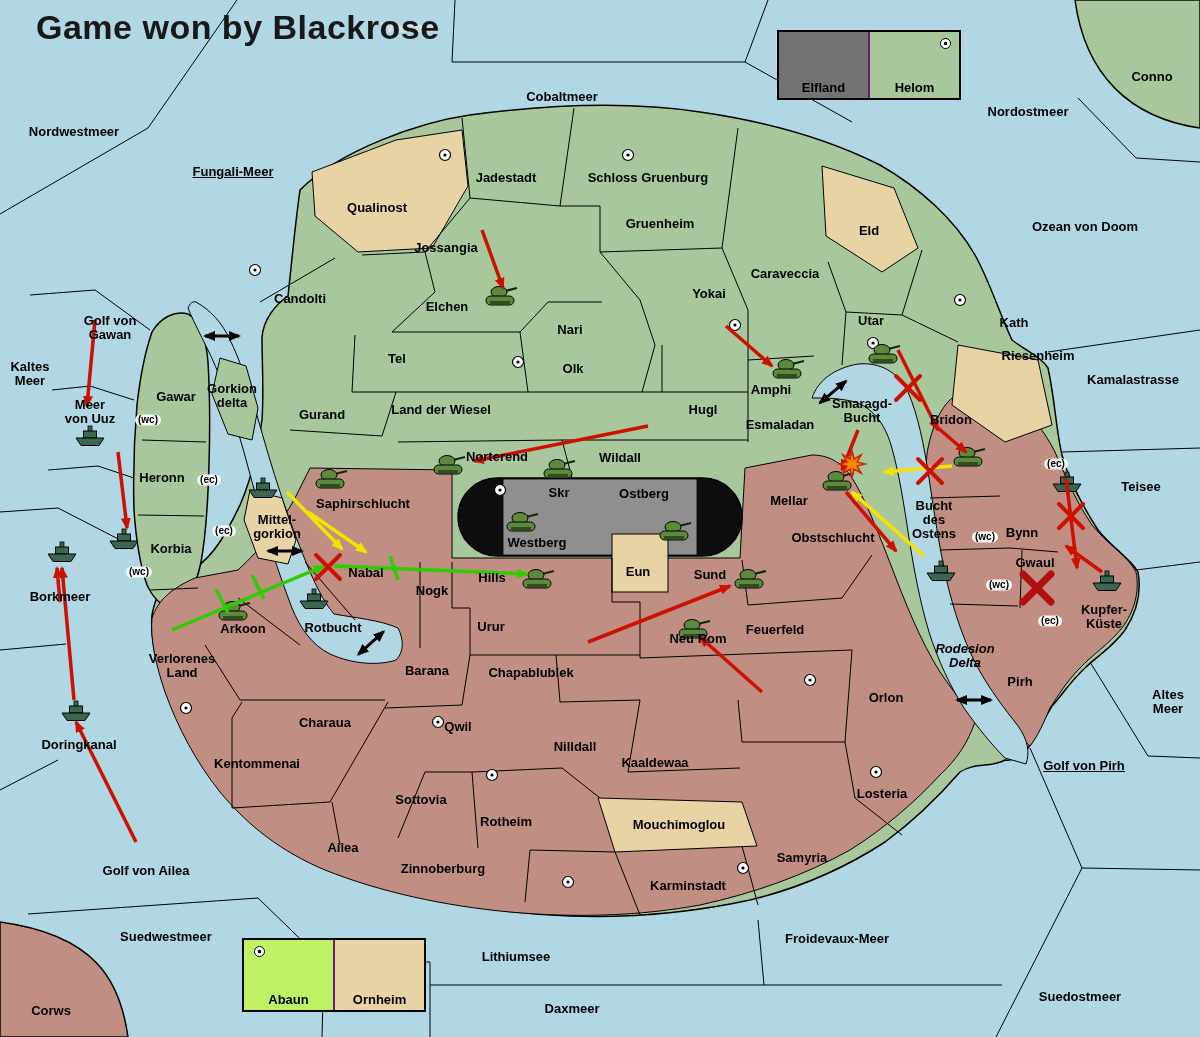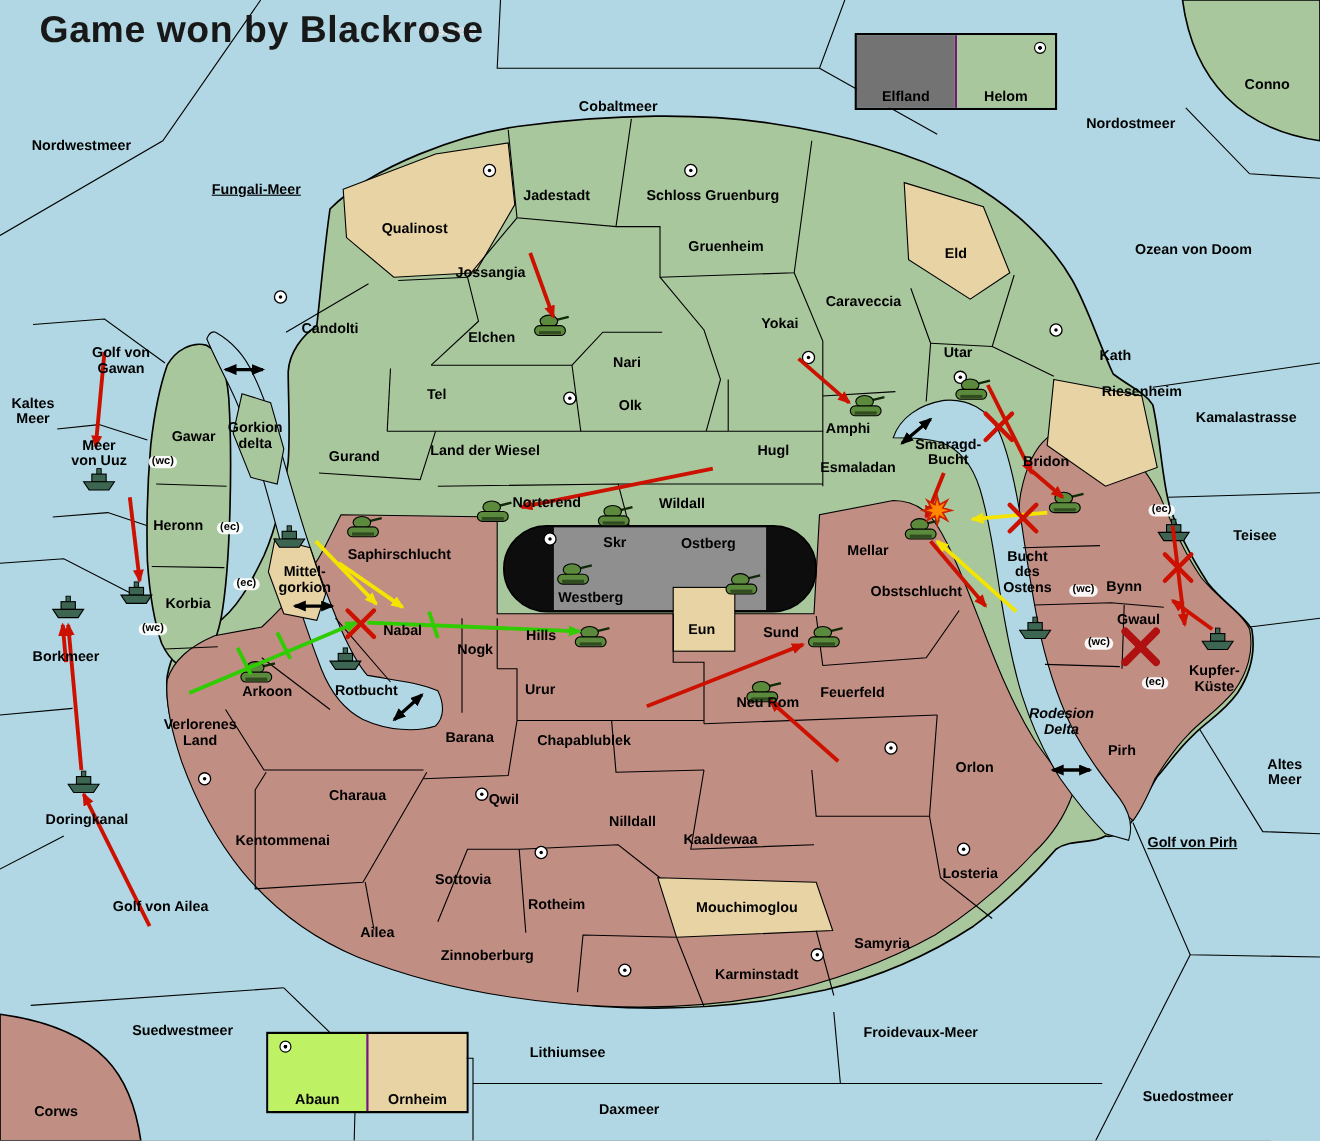--- a/index.html
+++ b/index.html
@@ -459,21 +459,21 @@
     <div class="map-label sea-label" style="left: 110px; top: 328px;">Golf von
 Gawan</div>
     <div class="map-label sea-label" style="left: 90px; top: 412px;">Meer
 von Uuz</div>
     <div class="map-label sea-label" style="left: 1141px; top: 487px;">Teisee</div>
     <div class="map-label sea-label" style="left: 60px; top: 597px;">Borkmeer</div>
     <div class="map-label sea-label" style="left: 1168px; top: 702px;">Altes
 Meer</div>
     <div class="map-label sea-label" style="left: 1084px; top: 766px; text-decoration: underline;">Golf von Pirh</div>
     <div class="map-label sea-label" style="left: 79px; top: 745px;">Doringkanal</div>
-    <div class="map-label sea-label" style="left: 146px; top: 824px;">Golf von Ailea</div>
+    <div class="map-label sea-label" style="left: 146px; top: 871px;">Golf von Ailea</div>
     <div class="map-label sea-label" style="left: 166px; top: 937px;">Suedwestmeer</div>
     <div class="map-label sea-label" style="left: 51px; top: 1011px;">Corws</div>
     <div class="map-label sea-label" style="left: 516px; top: 957px;">Lithiumsee</div>
     <div class="map-label sea-label" style="left: 572px; top: 1009px;">Daxmeer</div>
     <div class="map-label sea-label" style="left: 837px; top: 939px;">Froidevaux-Meer</div>
     <div class="map-label sea-label" style="left: 1080px; top: 997px;">Suedostmeer</div>
     <div class="map-label sea-label" style="left: 862px; top: 411px;">Smaragd-
 Bucht</div>
     <div class="map-label sea-label" style="left: 934px; top: 520px;">Bucht
 des

